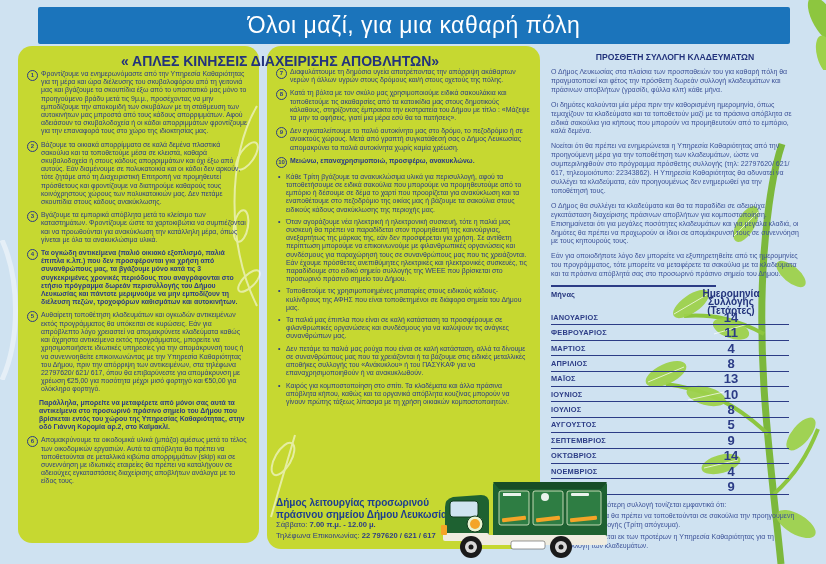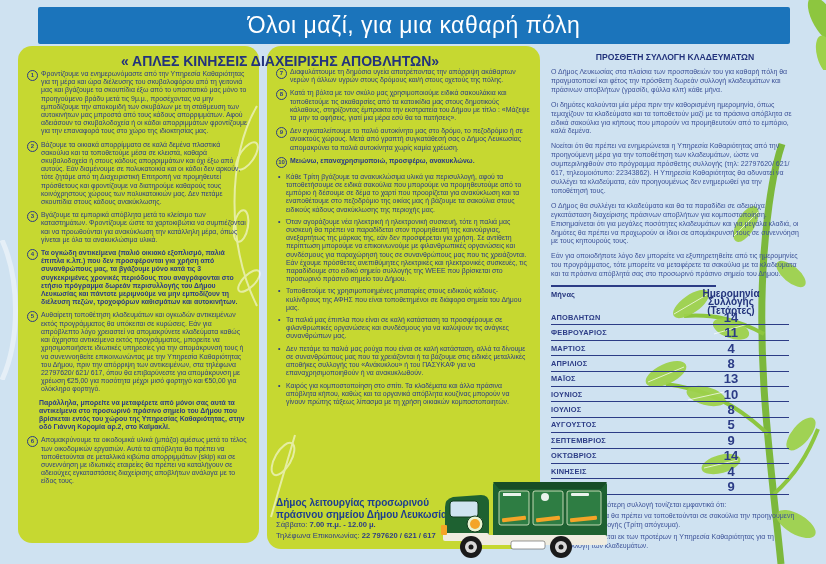--- a/index.html
+++ b/index.html
@@ -211,21 +211,21 @@
     <div class="ctable">
       <div class="hrow">
         <div class="c1">Μήνας</div>
         <div class="c2">
           <div>Ημερομηνία Συλλογής</div>
           <div>(Τετάρτες)</div>
         </div>
       </div>
       <div id="table-rows">
           <div class="trow">
-            <div class="c1">ΑΠΟΒΛΗΤΩΝ</div>
+            <div class="c1">ΙΑΝΟΥΑΡΙΟΣ</div>
             <div class="c2">14</div>
           </div>
           <div class="trow">
             <div class="c1">ΦΕΒΡΟΥΑΡΙΟΣ</div>
             <div class="c2">11</div>
           </div>
           <div class="trow">
             <div class="c1">ΜΑΡΤΙΟΣ</div>
             <div class="c2">4</div>
           </div>
@@ -251,21 +251,21 @@
           </div>
           <div class="trow">
             <div class="c1">ΣΕΠΤΕΜΒΡΙΟΣ</div>
             <div class="c2">9</div>
           </div>
           <div class="trow">
             <div class="c1">ΟΚΤΩΒΡΙΟΣ</div>
             <div class="c2">14</div>
           </div>
           <div class="trow">
-            <div class="c1">ΚΙΝΗΣΕΙΣ</div>
+            <div class="c1">ΝΟΕΜΒΡΙΟΣ</div>
             <div class="c2">4</div>
           </div>
           <div class="trow">
             <div class="c1">ΔΕΚΕΜΒΡΙΟΣ</div>
             <div class="c2">9</div>
           </div>
         </div>
     </div>
     <div class="notes-intro">Για αποτελεσματικότερη συλλογή τονίζεται εμφαντικά ότι:</div>
     <div id="notes-list">

